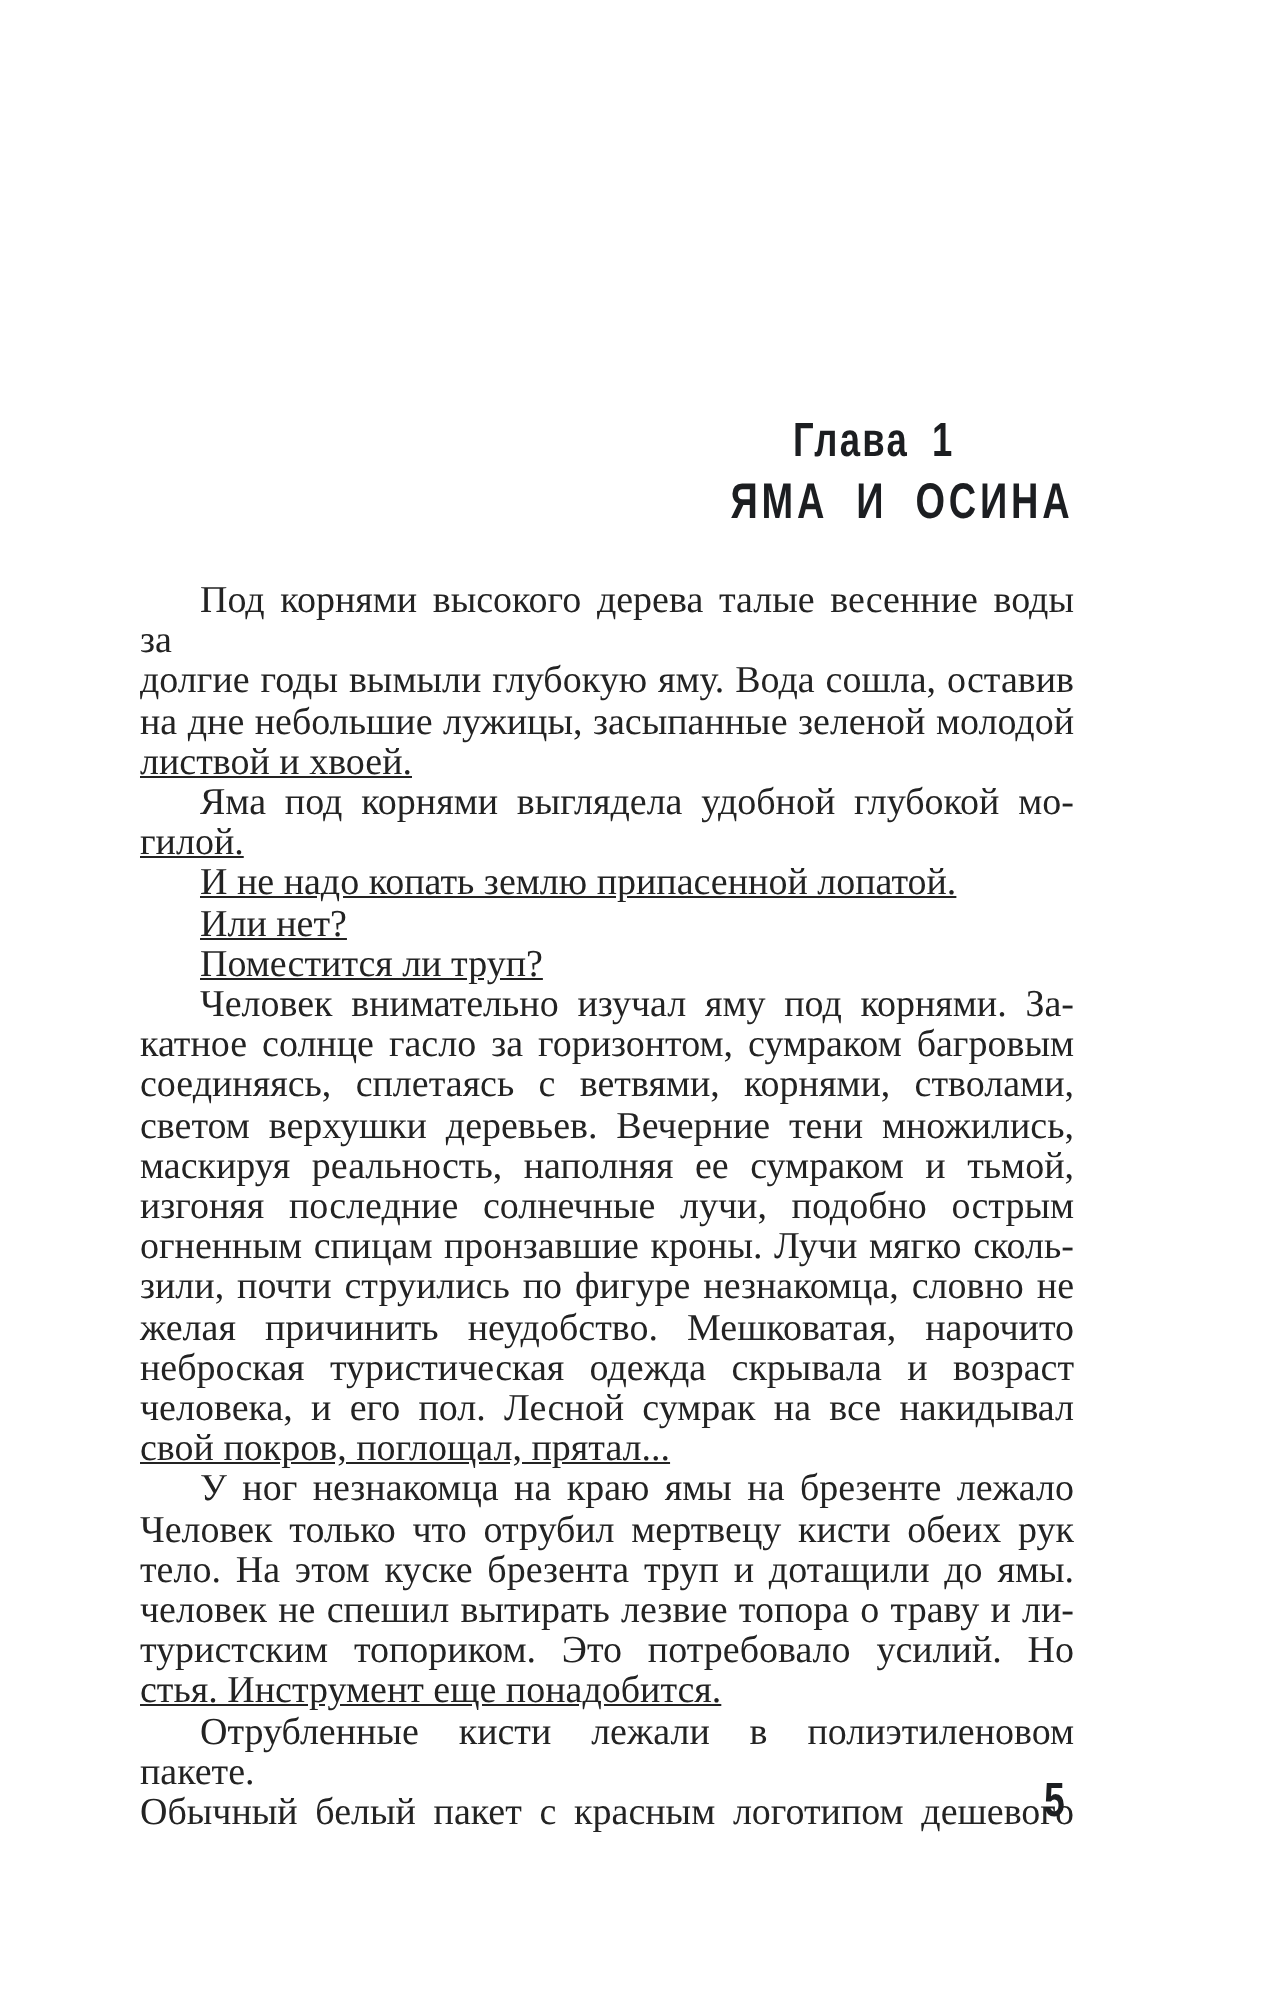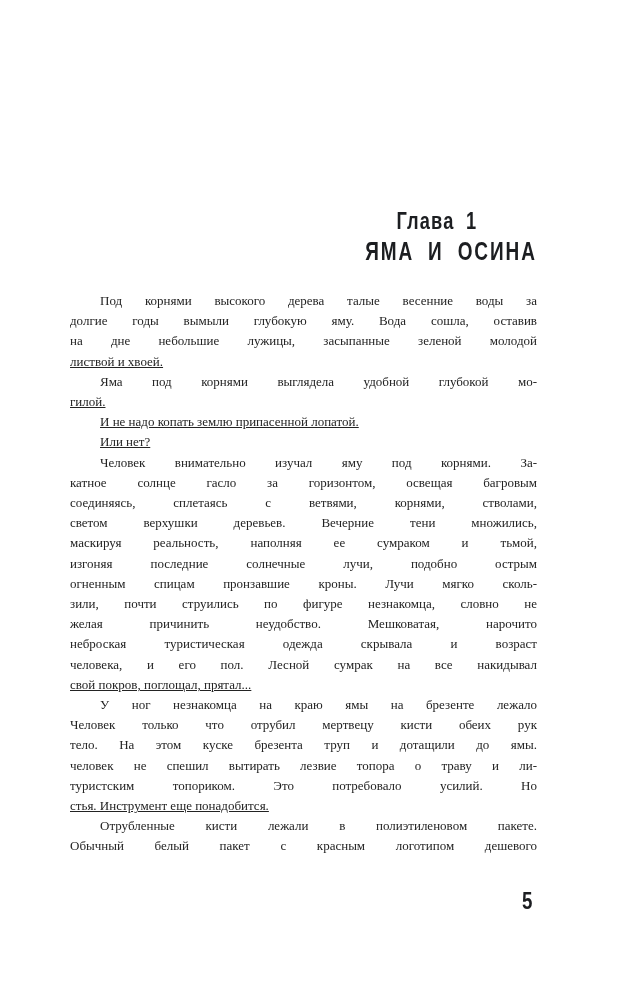--- a/index.html
+++ b/index.html
@@ -42,21 +42,21 @@
     transform: scaleX(0.76);
     transform-origin: 100% 50%;
     white-space: nowrap;
   }
   .body-text {
     position: absolute;
     top: 291px;
     left: 70px;
     width: 467px;
     color: var(--text-color, #232323);
-    font-size: 13px;
+    font-size: 19px;
     line-height: 20.2px;
   }
   .body-text .line {
     text-align: justify;
     text-align-last: justify;
   }
   .body-text .line.first { text-indent: 30px; }
   .body-text .line.last  { text-align-last: left; text-decoration: underline; }
   .page-number {
     position: absolute;
@@ -82,22 +82,23 @@
 
   <div class="body-text">
       <div class="line first">Под корнями высокого дерева талые весенние воды за</div>
       <div class="line">долгие годы вымыли глубокую яму. Вода сошла, оставив</div>
       <div class="line">на дне небольшие лужицы, засыпанные зеленой молодой</div>
       <div class="line last">листвой и хвоей.</div>
       <div class="line first">Яма под корнями выглядела удобной глубокой мо-</div>
       <div class="line last">гилой.</div>
       <div class="line first last">И не надо копать землю припасенной лопатой.</div>
       <div class="line first last">Или нет?</div>
+      <div class="line first last">Поместится ли труп?</div>
       <div class="line first">Человек внимательно изучал яму под корнями. За-</div>
-      <div class="line">катное солнце гасло за горизонтом, освещая багровым</div>
+      <div class="line">катное солнце гасло за горизонтом, сумраком багровым</div>
       <div class="line">соединяясь, сплетаясь с ветвями, корнями, стволами,</div>
       <div class="line">светом верхушки деревьев. Вечерние тени множились,</div>
       <div class="line">маскируя реальность, наполняя ее сумраком и тьмой,</div>
       <div class="line">изгоняя последние солнечные лучи, подобно острым</div>
       <div class="line">огненным спицам пронзавшие кроны. Лучи мягко сколь-</div>
       <div class="line">зили, почти струились по фигуре незнакомца, словно не</div>
       <div class="line">желая причинить неудобство. Мешковатая, нарочито</div>
       <div class="line">неброская туристическая одежда скрывала и возраст</div>
       <div class="line">человека, и его пол. Лесной сумрак на все накидывал</div>
       <div class="line last">свой покров, поглощал, прятал...</div>

